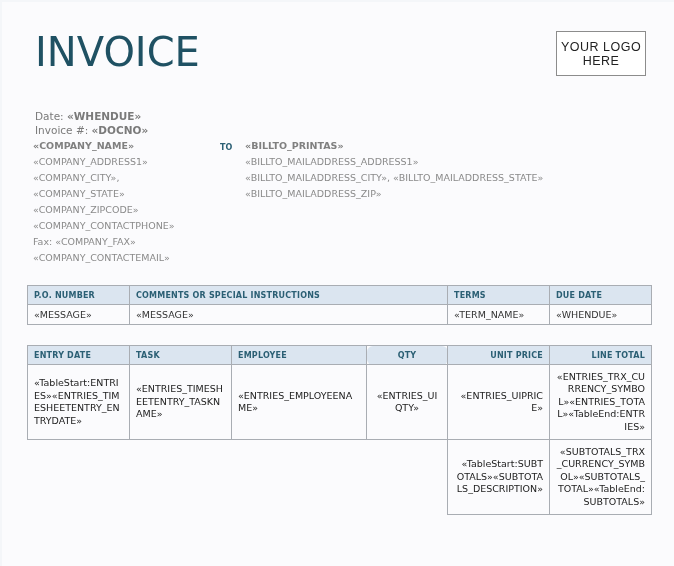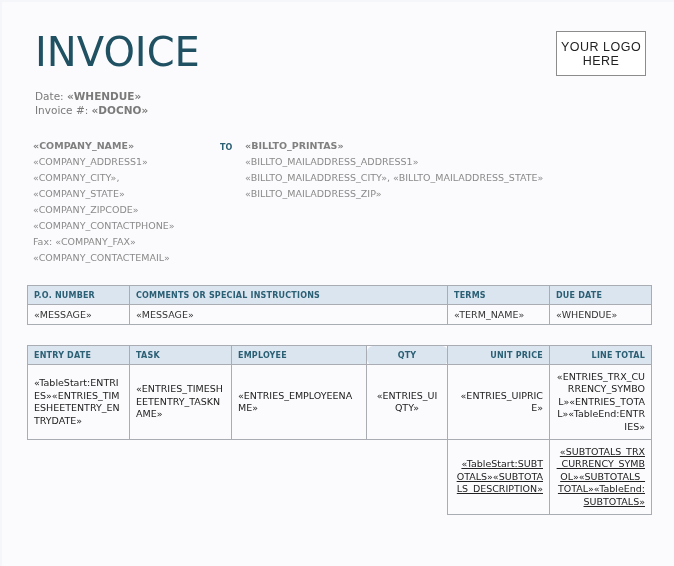--- a/index.html
+++ b/index.html
@@ -12,21 +12,21 @@
   .page {
     position:absolute; left:2px; top:2px; width:672px; height:564px;
     background:#fbfbfd;
   }
   .title {
     position:absolute; left:33px; top:26px;
     font-family:"DejaVu Sans", sans-serif;
     font-weight:normal; font-size:40px; letter-spacing:0px;
     color:#1f5163; line-height:48px;
   }
-  .meta { position:absolute; left:33px; font-size:10.5px; color:#7a7a7a; line-height:14px; }
+  .meta { position:absolute; left:33px; font-size:10.5px; color:#7a7a7a; line-height:14px;margin-top:20px; }
   .meta b { color:#7a7a7a; }
   .logo {
     position:absolute; left:554px; top:29px; width:88px; height:43px;
     border:1px solid #8c8c8c; background:#fff;
     display:flex; align-items:center; justify-content:center; text-align:center;
     font-family:"Liberation Sans", sans-serif; font-weight:normal; font-size:12.5px;
     color:#222; line-height:14px; letter-spacing:0.5px;
   }
   .addr { position:absolute; font-size:9.5px; color:#8a8a8a; line-height:16px; }
   .addr div { white-space:nowrap; }
@@ -38,21 +38,21 @@
   td, th { border:1px solid #a9adb3; padding:0 6px; font-size:9.5px; color:#222; }
   th {
     background:#dbe5f0; color:#2b5f74; font-size:8px; font-weight:bold; text-align:left;
     height:18px; letter-spacing:0.2px;
   }
   .t1 { left:25px; top:283px; width:624px; }
   .t1 td { height:19px; color:#333; }
   .t2 { left:25px; top:343px; width:624px; }
   .t2 td { vertical-align:middle; line-height:12.5px; color:#222; word-break:break-all; }
   .t2 .r1 td { height:74px; }
-  .t2 .r2 td { height:74px;text-decoration:underline; }
+  .t2 .r2 td { height:74px; }
   .t2 td.blank { border:none; background:transparent; }
   .center { text-align:center;border-radius:6px; }
   .right { text-align:right; }
   th.center { text-align:center; }
   th.right { text-align:right; }
 </style>
 </head>
 <body>
 
 <div class="page">

